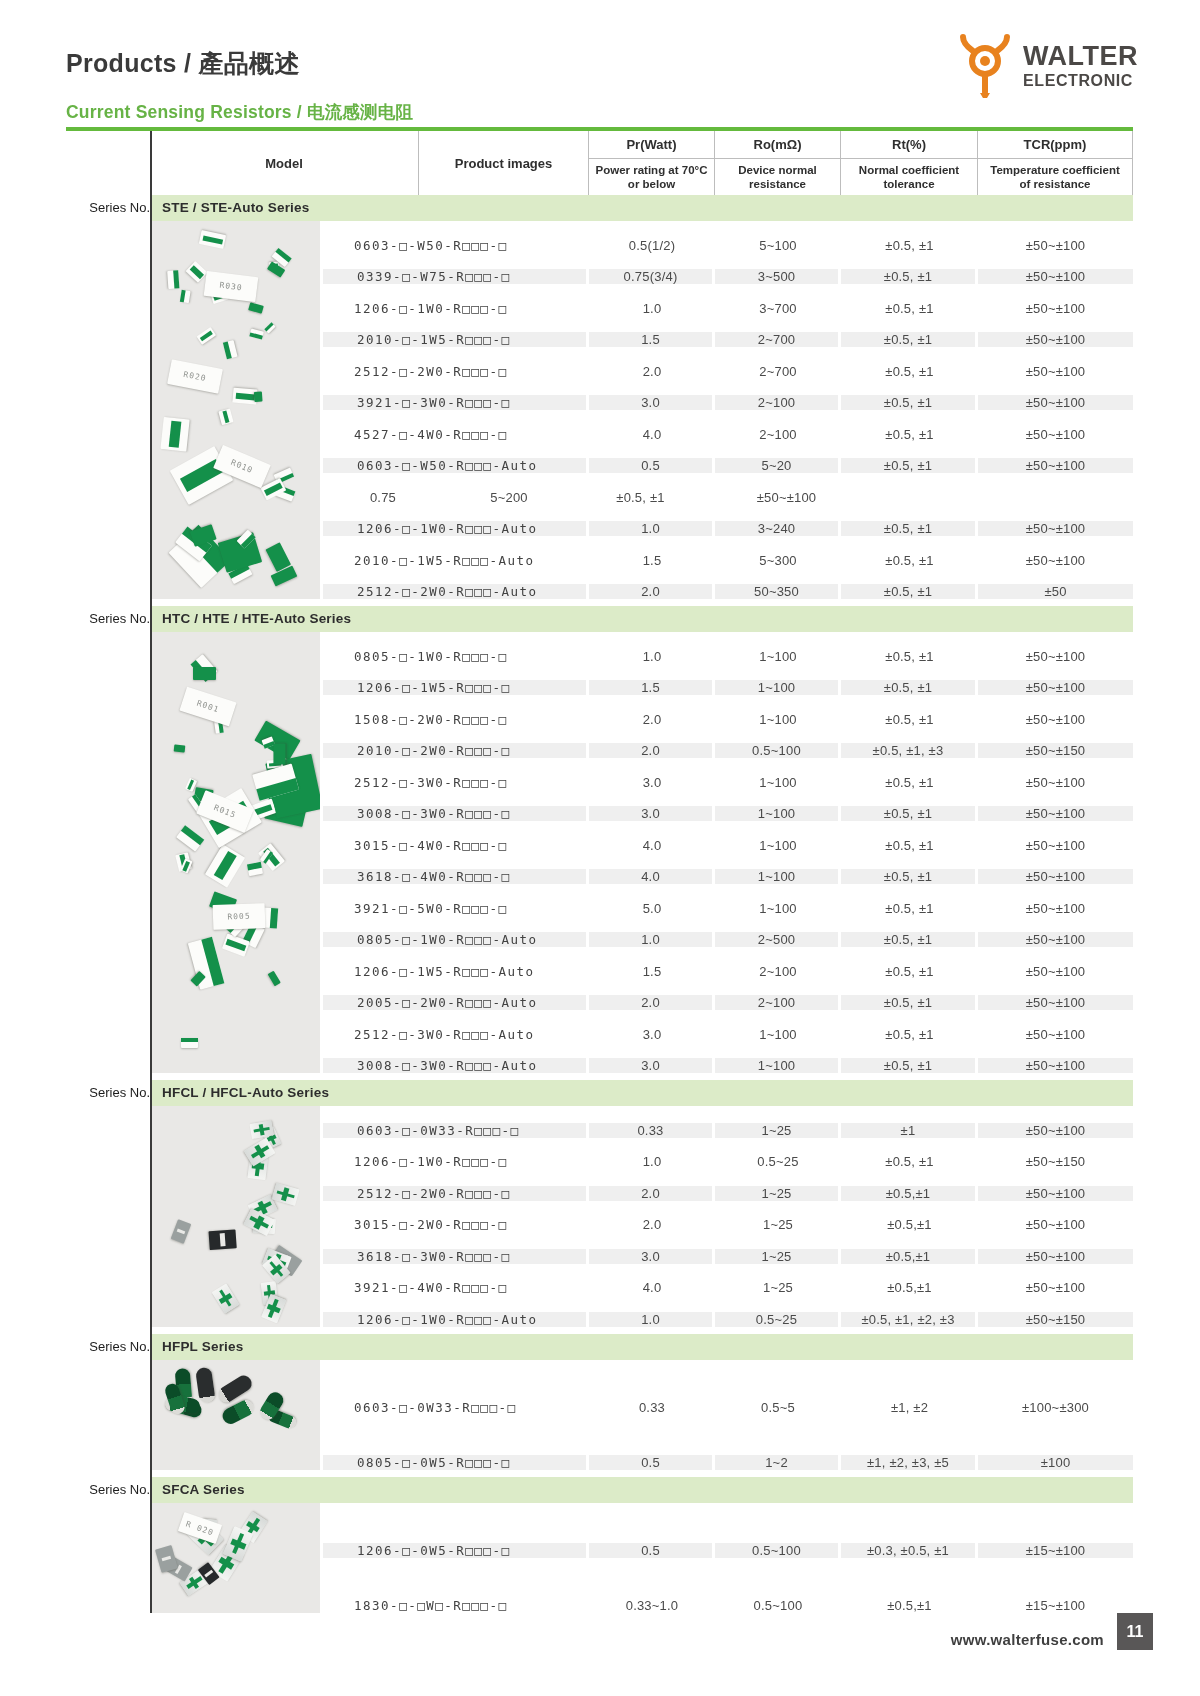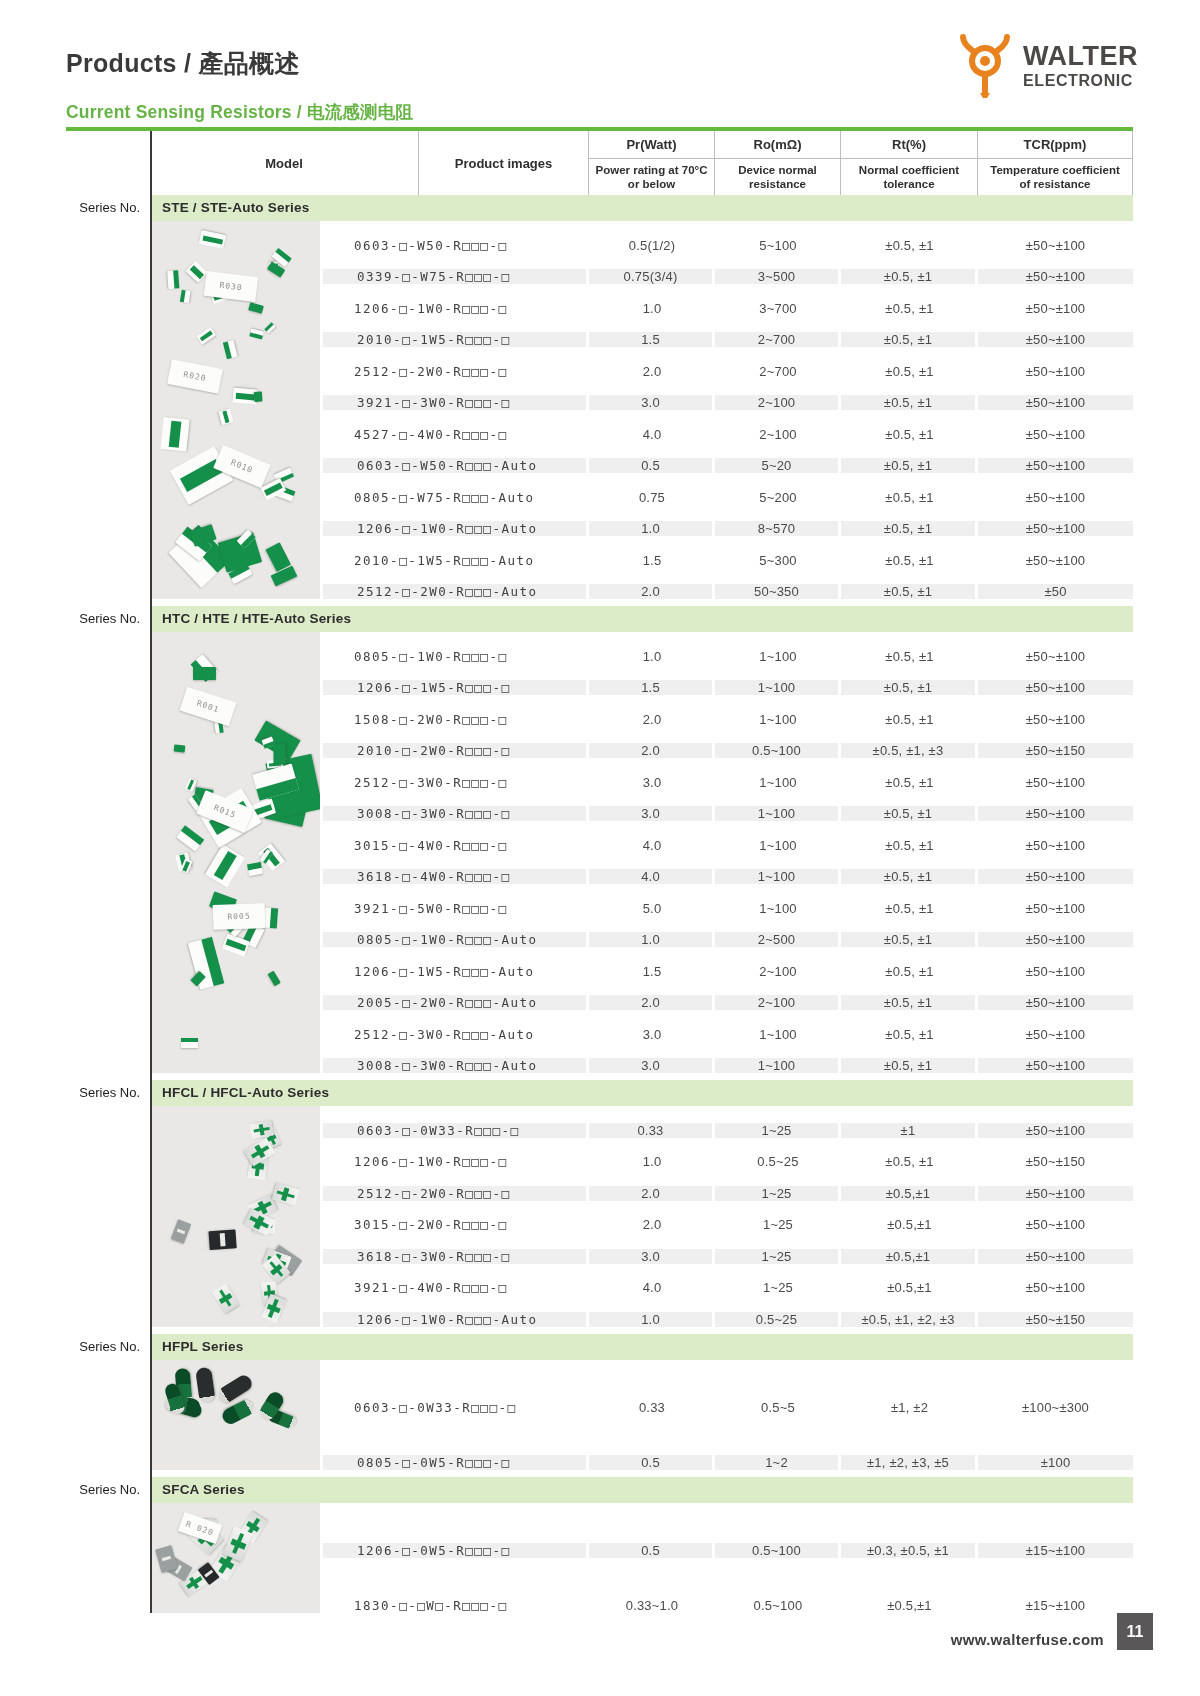--- a/index.html
+++ b/index.html
@@ -28,21 +28,21 @@
   .hcell.modelh{width:269px;flex:0 0 269px;}
   .hcell.spec{flex-direction:column;align-items:stretch;justify-content:flex-start;padding:0;}
   .w-pr{width:126px;flex:0 0 126px;} .w-ro{width:126px;flex:0 0 126px;}
   .w-rt{width:137px;flex:0 0 137px;} .w-tcr{width:155px;flex:0 0 155px;}
   .hcell.spec .t{height:27px;line-height:27px;border-bottom:1px solid #bdbdbd;}
   .hcell.spec .s{flex:1;display:flex;align-items:center;justify-content:center;font-size:11.5px;line-height:14px;padding:2px 6px;}
 
   
   .series + .series{margin-top:7px;}
   .band-row{display:flex;height:26px;}
-  .band-row .gutter{width:84px;flex:0 0 84px;text-align:right;padding-right:10px;box-sizing:border-box;
+  .band-row .gutter{width:84px;flex:0 0 84px;text-align:right;box-sizing:border-box;
                     font-size:13px;color:#1d1d1d;line-height:26px;}
   .band{flex:1;background:#dcebc8;font-size:13.5px;font-weight:bold;color:#2d2d2d;line-height:26px;padding-left:12px;letter-spacing:.2px;}
   .body{display:flex;margin-left:84px;}
   .photo{width:170px;flex:0 0 170px;background:#e9e8e6;position:relative;overflow:hidden;}
   .rows{width:813px;flex:0 0 813px;}
   .row{display:flex;align-items:flex-end;}
   .row.std{height:31.5px;}
   .row.tall{height:55px;}
   .cell{box-sizing:border-box;display:flex;align-items:center;justify-content:center;
         font-size:13px;color:#4a4a4a;letter-spacing:.2px;}
@@ -269,31 +269,30 @@
 
   <div class="row gray std">
     <div class="cell model">0603-□-W50-R□□□-Auto</div>
     <div class="cell pr">0.5</div>
     <div class="cell ro">5~20</div>
     <div class="cell rt">±0.5, ±1</div>
     <div class="cell tcr">±50~±100</div>
   </div>
 
   <div class="row white std">
-    <div class="cell model">0805-□-W75-R□□□-Auto</div>
     <div class="cell pr">0.75</div>
     <div class="cell ro">5~200</div>
     <div class="cell rt">±0.5, ±1</div>
     <div class="cell tcr">±50~±100</div>
   </div>
 
   <div class="row gray std">
     <div class="cell model">1206-□-1W0-R□□□-Auto</div>
     <div class="cell pr">1.0</div>
-    <div class="cell ro">8~570</div>
+    <div class="cell ro">3~240</div>
     <div class="cell rt">±0.5, ±1</div>
     <div class="cell tcr">±50~±100</div>
   </div>
 
   <div class="row white std">
     <div class="cell model">2010-□-1W5-R□□□-Auto</div>
     <div class="cell pr">1.5</div>
     <div class="cell ro">5~300</div>
     <div class="cell rt">±0.5, ±1</div>
     <div class="cell tcr">±50~±100</div>

